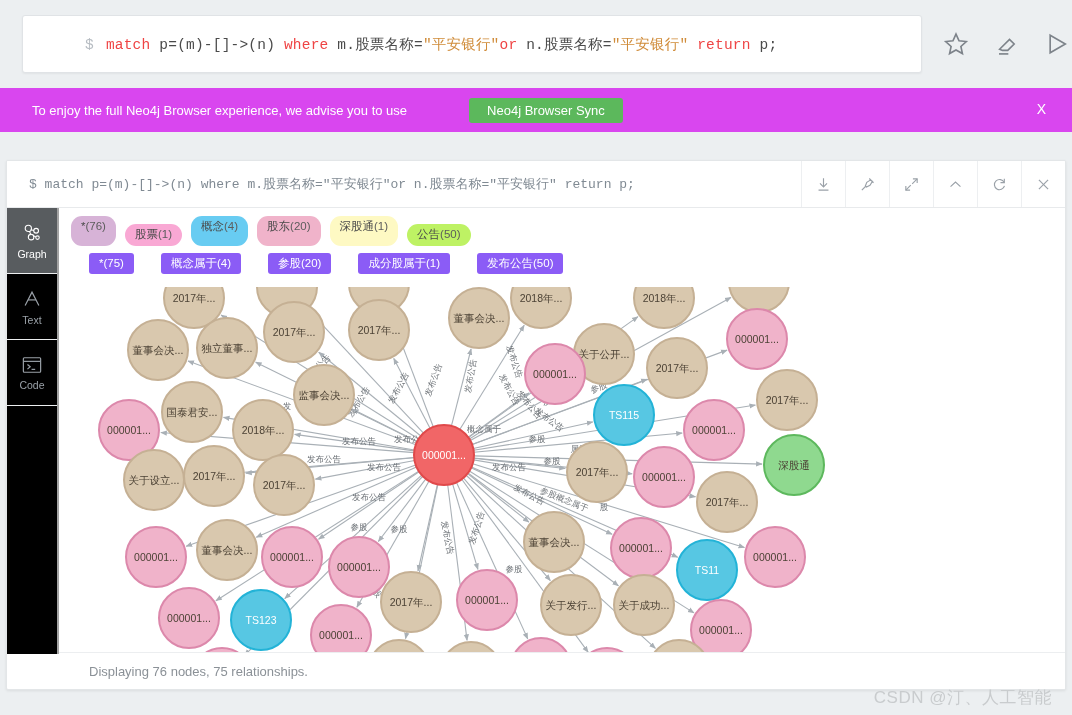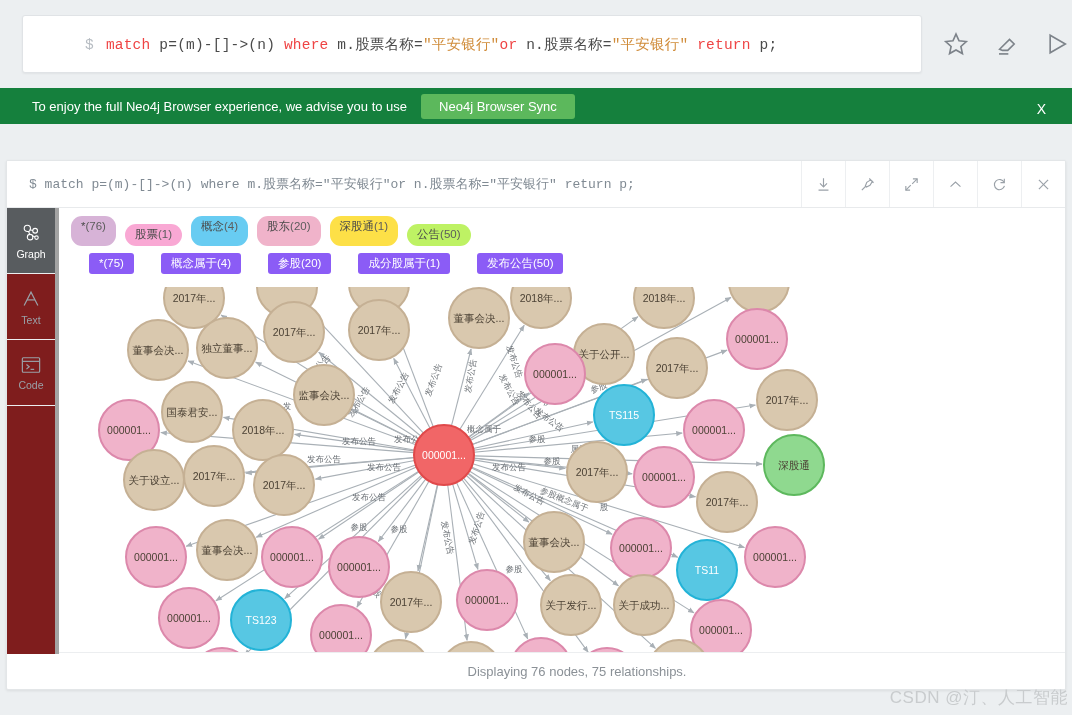--- a/index.html
+++ b/index.html
@@ -39,23 +39,23 @@
   .cy-txt { color: #4a4a4a; }
   #editor-icons {
     display: flex; align-items: center; gap: 22px;
     margin-left: 20px;
   }
   .ed-icon { width: 28px; height: 28px; color: #7d838a; cursor: pointer; }
   .ed-icon svg { display:block; width: 28px; height: 28px; }
 
   
   #sync-banner {
-    position: absolute; left: 0; top: 88px; width: 1072px; height: 36px;
-    background: #15803d;
-    display: flex; align-items: center;
+    position: absolute; left: 0; top: 88px; width: 1072px; height: 44px;
+    background: #d946ef;
+    display: flex; align-items: center; gap: 48px;
   }
   #sync-text {
     color: #ffffff; font-size: 13px; margin-left: 32px;
   }
   #sync-button {
     margin-left: 14px;
     background: #5cb85c; color: #fff;
     font-size: 13px;
     padding: 5px 18px; border-radius: 3px;
     cursor: pointer;
@@ -93,22 +93,22 @@
     border-left: 1px solid #edeff1;
     color: #9aa1a8; cursor: pointer;
   }
   .ft-btn svg { display: block; width: 17px; height: 17px; }
 
   
   #frame-body { display: flex; height: 446px; }
 
   
   #view-sidebar {
-    width: 52px; background: #7f1d1d;
-    border-right: 4px solid #a3a3a3;
+    width: 52px; background: #000000;
+    border-right: 2px solid #a3a3a3;
     flex: none;
   }
   .vs-item {
     height: 66px; display: flex; flex-direction: column;
     align-items: center; justify-content: center; gap: 4px;
     color: #9aa1a8; font-size: 10.5px; cursor: pointer;
     border-bottom: 1px solid #eceef0;
   }
   .vs-item svg { display: block; }
   .vs-item.active { background: #585c5f; color: #ffffff; }
@@ -146,27 +146,27 @@
   .rel-label {
     font-size: 8.5px; fill: #6b7075;
     text-anchor: middle; dominant-baseline: middle;
     pointer-events: none;
   }
 
   
   #status-bar {
     position: absolute; left: 52px; right: 0; bottom: 0; height: 37px;
     background: #ffffff; border-top: 1px solid #eceef0;
-    display: flex; align-items: center; justify-content: center;
+    display: flex; align-items: center;
   }
   #status-text { margin-left: 30px; font-size: 13px; color: #8b9197; }
 
   
   #watermark {
-    position: absolute; right: 4px; bottom: 6px;
+    position: absolute; right: 20px; bottom: 6px;
     font-size: 17px; color: #c9ccce;
     letter-spacing: .5px;
   }
 </style>
 </head>
 <body>
 
 <div id="editor-bar">
   <div id="editor-box">
     <div id="editor-query"><span class="cy-prompt">$</span><span class="cy-kw">match</span><span class="cy-txt"> p=(m)-[]-&gt;(n) </span><span class="cy-kw">where</span><span class="cy-txt"> m.股票名称=</span><span class="cy-str">"平安银行"</span><span class="cy-kw">or</span><span class="cy-txt"> n.股票名称=</span><span class="cy-str">"平安银行"</span><span class="cy-txt">  </span><span class="cy-kw">return</span><span class="cy-txt"> p;</span></div>
@@ -282,21 +282,21 @@
       </div>
     </div>
 
     <div id="graph-pane">
       <div id="chips">
         <div class="chip-row" id="label-chip-row">
             <div class="chip" style="background: rgb(215, 179, 215);"><span>*</span><span class="cnt">(76)</span></div>
             <div class="chip" style="background: #f9a8d4; margin-top: 8px;"><span>股票</span><span class="cnt">(1)</span></div>
             <div class="chip" style="background: rgb(104, 204, 242);"><span>概念</span><span class="cnt">(4)</span></div>
             <div class="chip" style="background: rgb(240, 179, 202);"><span>股东</span><span class="cnt">(20)</span></div>
-            <div class="chip" style="background: #fde047;"><span>深股通</span><span class="cnt">(1)</span></div>
+            <div class="chip" style="background: #fef9c3;"><span>深股通</span><span class="cnt">(1)</span></div>
             <div class="chip" style="background: #bef264; margin-top: 8px;"><span>公告</span><span class="cnt">(50)</span></div>
           </div>
         <div class="chip-row" id="rel-chip-row">
             <div class="chip rel"><span>*</span><span class="cnt">(75)</span></div>
             <div class="chip rel"><span>概念属于</span><span class="cnt">(4)</span></div>
             <div class="chip rel"><span>参股</span><span class="cnt">(20)</span></div>
             <div class="chip rel"><span>成分股属于</span><span class="cnt">(1)</span></div>
             <div class="chip rel"><span>发布公告</span><span class="cnt">(50)</span></div>
           </div>
       </div>

